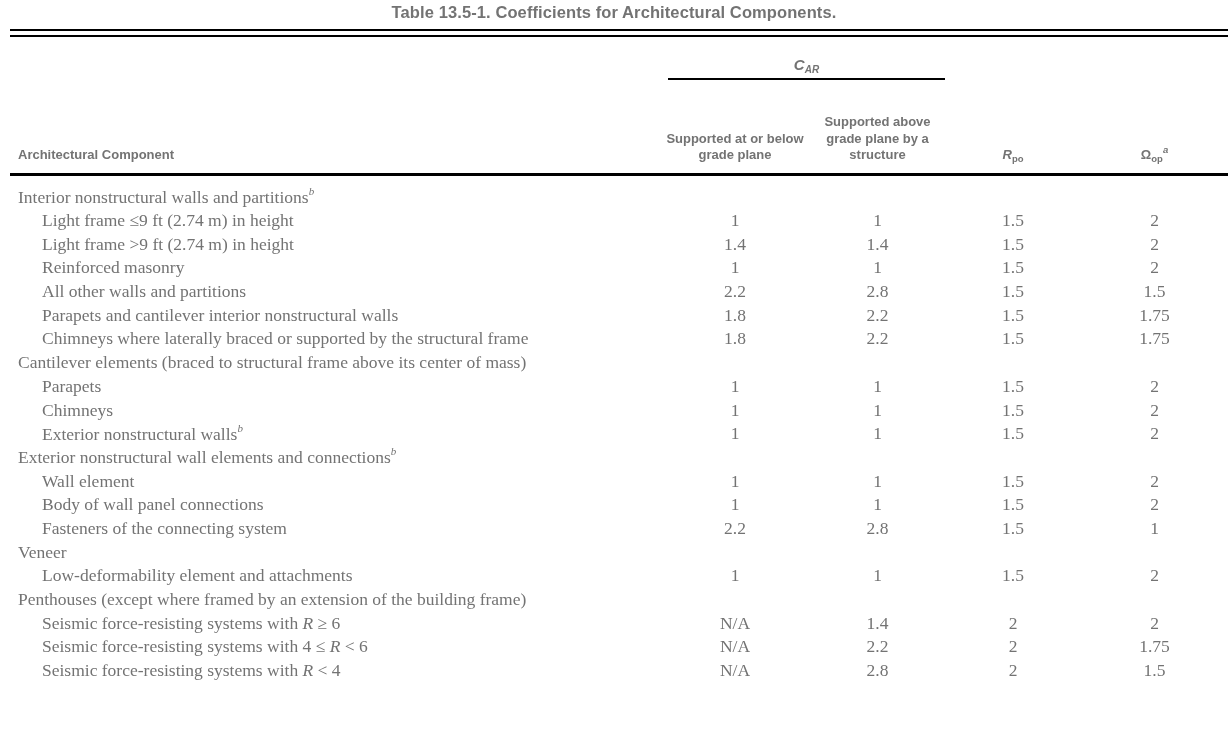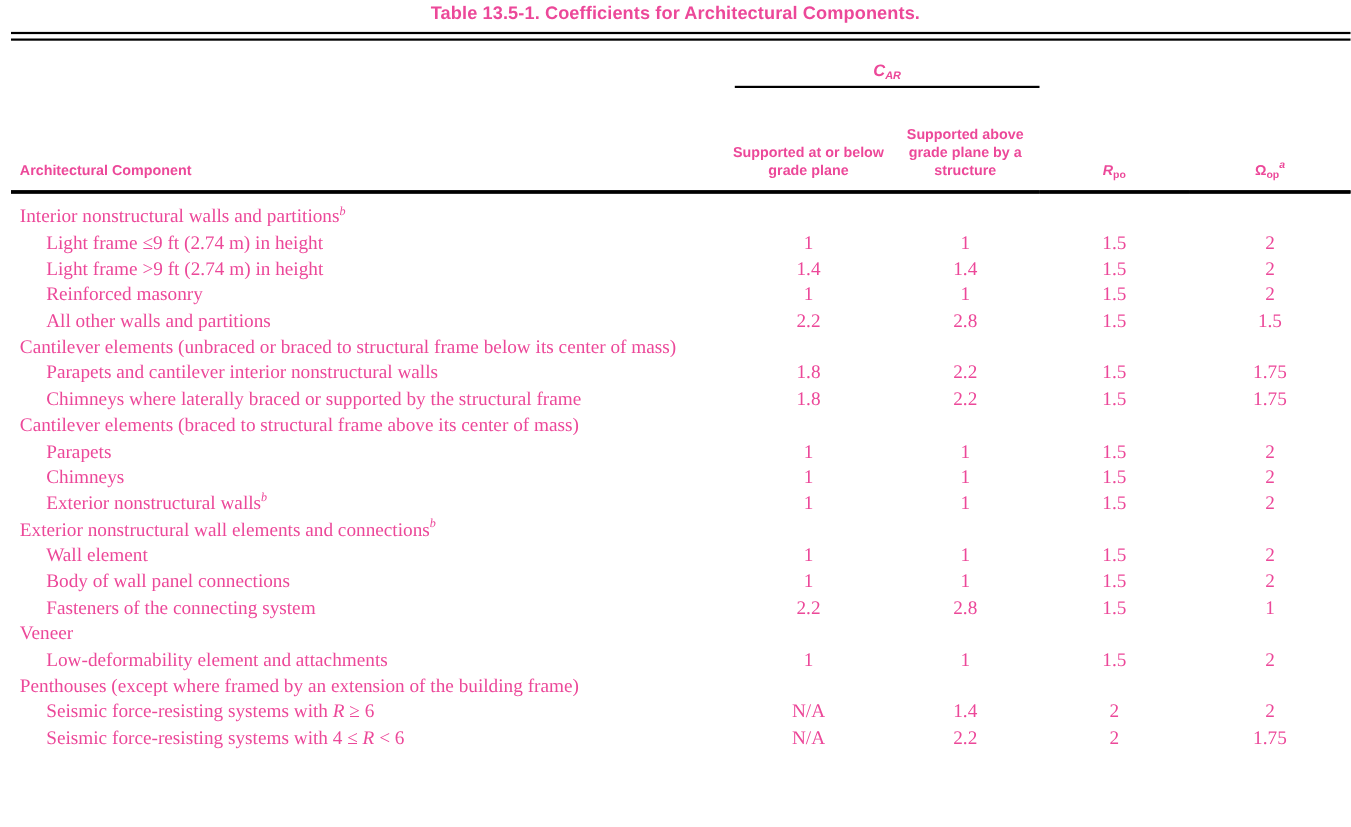--- a/index.html
+++ b/index.html
@@ -2,21 +2,21 @@
 <html><head>
 <meta charset="utf-8">
 <style>
   html, body { margin: 0; padding: 0; background: #fff; }
   .page {
     position: relative;
     width: 1228px;
     height: 752px;
     background: #ffffff;
     overflow: hidden;
-    color: #ec4899;
+    color: #737373;
   }
   .title {
     position: absolute;
     top: 3px;
     left: 0;
     width: 100%;
     text-align: center;
     font-family: "Liberation Sans", sans-serif;
     font-weight: bold;
     font-size: 16.5px;
@@ -172,27 +172,20 @@
           <td class="val">2</td>
         </tr>
         <tr>
           <td class="comp indent"><span>All other walls and partitions</span></td>
           <td class="val">2.2</td>
           <td class="val">2.8</td>
           <td class="val">1.5</td>
           <td class="val">1.5</td>
         </tr>
         <tr>
-          <td class="comp"><span>Cantilever elements (unbraced or braced to structural frame below its center of mass)</span></td>
-          <td class="val"></td>
-          <td class="val"></td>
-          <td class="val"></td>
-          <td class="val"></td>
-        </tr>
-        <tr>
           <td class="comp indent"><span>Parapets and cantilever interior nonstructural walls</span></td>
           <td class="val">1.8</td>
           <td class="val">2.2</td>
           <td class="val">1.5</td>
           <td class="val">1.75</td>
         </tr>
         <tr>
           <td class="comp indent"><span>Chimneys where laterally braced or supported by the structural frame</span></td>
           <td class="val">1.8</td>
           <td class="val">2.2</td>
@@ -283,16 +276,23 @@
           <td class="val">2</td>
           <td class="val">2</td>
         </tr>
         <tr>
           <td class="comp indent"><span>Seismic force-resisting systems with 4 ≤ </span><span class="it">R</span><span> &lt; 6</span></td>
           <td class="val">N/A</td>
           <td class="val">2.2</td>
           <td class="val">2</td>
           <td class="val">1.75</td>
         </tr>
+        <tr>
+          <td class="comp indent"><span>Seismic force-resisting systems with </span><span class="it">R</span><span> &lt; 4</span></td>
+          <td class="val">N/A</td>
+          <td class="val">2.8</td>
+          <td class="val">2</td>
+          <td class="val">1.5</td>
+        </tr>
       </tbody>
   </table>
 
 </div>
 
 </body></html>

